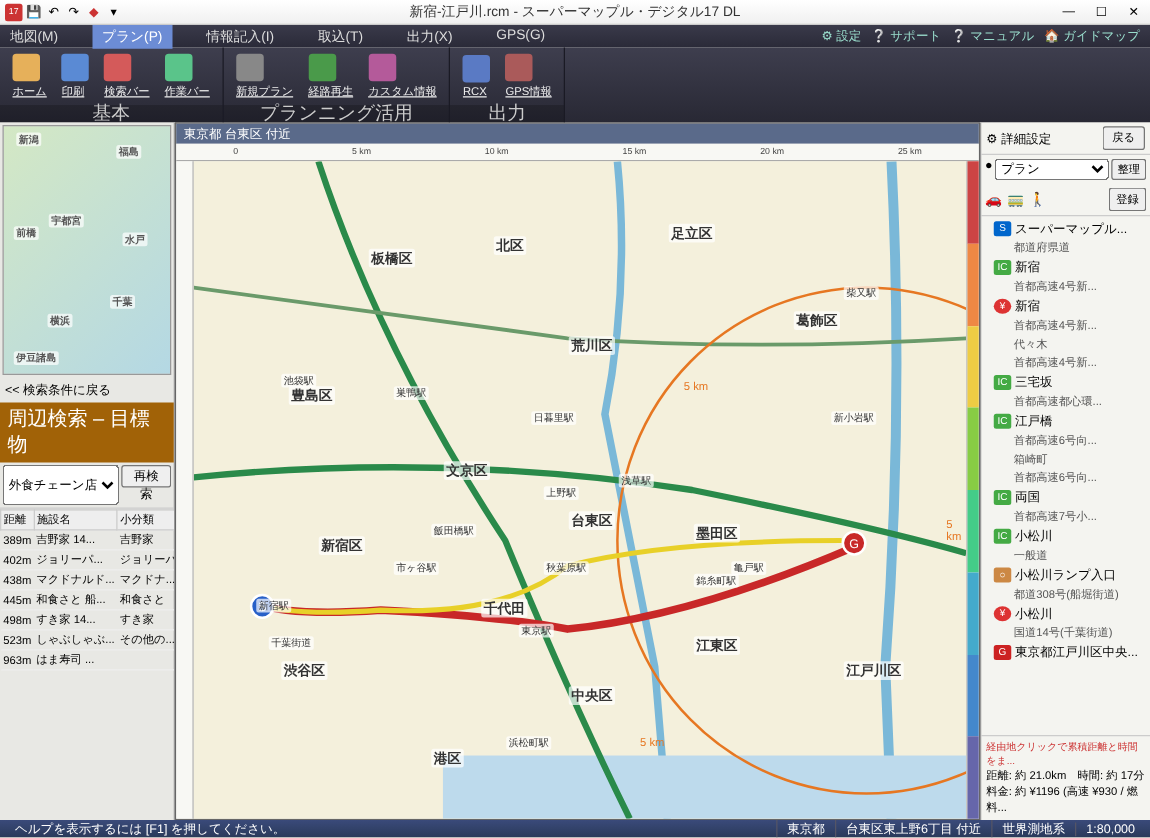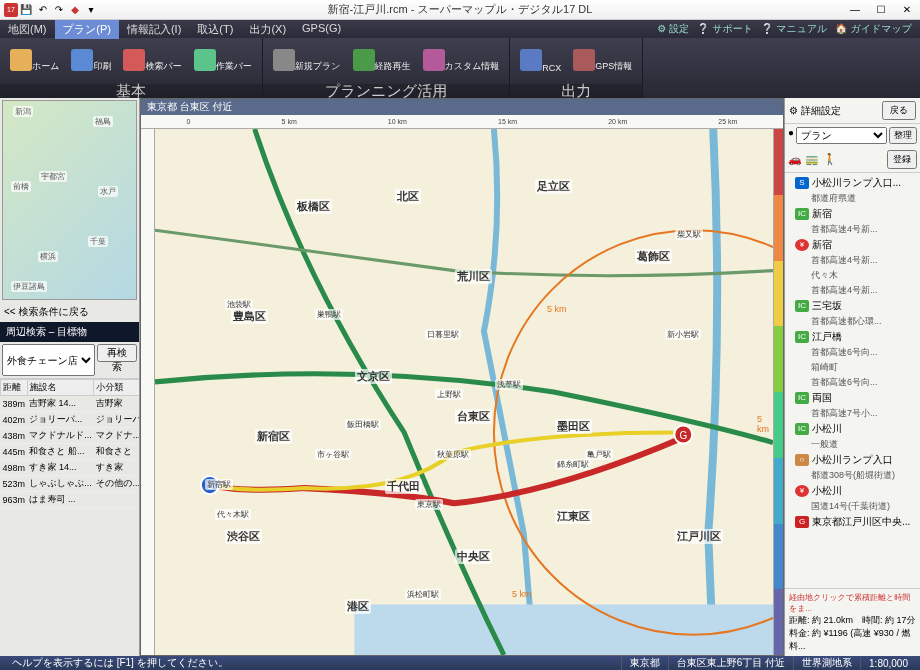--- a/index.html
+++ b/index.html
@@ -17,33 +17,33 @@
 .menubar { height: 18px; background: linear-gradient(#3a3a4a, #2a2a38); display: flex; align-items: center; font-size: 11px; color: #ddd; }
 .menubar .mitem { padding: 2px 8px; cursor: pointer; }
 .menubar .mitem.active { background: #6c8cd5; color: #fff; }
 .menubar .right { margin-left: auto; display: flex; gap: 8px; padding-right: 8px; font-size: 10px; }
 .menubar .right span { color: #9dc; cursor: pointer; }
 
 
 .ribbon { height: 60px; background: linear-gradient(#3e3e4e, #282834); display: flex; }
 .ribbon .group { border-right: 1px solid #1a1a24; display: flex; flex-direction: column; }
 .ribbon .group .icons { flex: 1; display: flex; align-items: center; padding: 0 6px; gap: 4px; }
-.ribbon .ibtn { display: flex; flex-direction: row; align-items: flex-end; color: #eee; font-size: 9px; cursor: pointer; padding: 2px 4px; }
+.ribbon .ibtn { display: flex; flex-direction: column; align-items: flex-start; color: #eee; font-size: 9px; cursor: pointer; padding: 2px 4px; text-decoration: underline; }
 .ribbon .ibtn .ic { width: 22px; height: 22px; border-radius: 3px; margin-bottom: 2px; display: flex; align-items: center; justify-content: center; font-size: 13px; }
 .ribbon .group .glabel { height: 14px; background: rgba(0,0,0,.2); color: #ccc; font-size: 15px; text-align: center; line-height: 14px; }
 
 
 .main { display: flex; height: calc(100% - 20px - 18px - 60px - 14px); }
 
 
 .leftpanel { width: 140px; background: #e8e8e4; border-right: 1px solid #999; display: flex; flex-direction: column; }
 .minimap { height: 200px; background: linear-gradient(135deg, #d4e8c4, #b4d8e4); border: 1px solid #999; margin: 2px; font-size: 8px; color: #666; position: relative; overflow: hidden; }
-.minimap .mlabel { position: absolute; font-size: 8px; color: #555; }
+.minimap .mlabel { position: absolute; font-size: 8px; color: #555; font-weight: bold; }
 .backlink { padding: 3px 4px; font-size: 10px; cursor: pointer; }
-.panel-tab { background: #0f172a; color: #fff; font-size: 10px; padding: 3px 6px; }
+.panel-tab { background: #a16207; color: #fff; font-size: 16px; padding: 3px 6px; }
 .search-row { display: flex; padding: 2px; gap: 2px; }
 .search-row select { flex: 1; font-size: 10px; height: 32px; }
 .search-row button { font-size: 10px; padding: 0 4px; height: 18px; }
 .result-table { flex: 1; overflow: auto; font-size: 10px; border-top: 1px solid #ccc; }
 .result-table table { width: 100%; border-collapse: collapse; }
 .result-table th { background: #eee; border: 1px solid #ccc; padding: 1px 2px; font-weight: normal; text-align: left; font-size: 9px; }
 .result-table td { border-bottom: 1px solid #eee; padding: 1px 2px; font-size: 9px; white-space: nowrap; overflow: hidden; }
 
 
 .maparea { flex: 1; display: flex; flex-direction: column; border: 1px solid #666; }
@@ -106,21 +106,21 @@
   </div>
   <div class="title">新宿-江戸川.rcm - スーパーマップル・デジタル17 DL</div>
   <div class="wincontrols">
     <span>—</span>
     <span>☐</span>
     <span>✕</span>
   </div>
 </div>
 
 <div class="menubar">
-  <div id="menu-items" style="display: flex;">
+  <div id="menu-items" style="display: flex; gap: 19px;">
       <div class="mitem">地図(M)</div>
       <div class="mitem active">プラン(P)</div>
       <div class="mitem">情報記入(I)</div>
       <div class="mitem">取込(T)</div>
       <div class="mitem">出力(X)</div>
       <div class="mitem">GPS(G)</div>
     </div>
   <div class="right">
     <span>⚙ 設定</span>
     <span>❔ サポート</span>
@@ -310,21 +310,21 @@
           <div class="mlabel" style="left: 340px; top: 250px; font-size: 8px;">浅草駅</div>
           <div class="mlabel" style="left: 520px; top: 100px; font-size: 8px;">柴又駅</div>
           <div class="mlabel" style="left: 510px; top: 200px; font-size: 8px;">新小岩駅</div>
           <div class="mlabel" style="left: 250px; top: 460px; font-size: 8px;">浜松町駅</div>
           <div class="mlabel" style="left: 160px; top: 180px; font-size: 8px;">巣鴨駅</div>
           <div class="mlabel" style="left: 270px; top: 200px; font-size: 8px;">日暮里駅</div>
           <div class="mlabel" style="left: 430px; top: 320px; font-size: 8px;">亀戸駅</div>
           <div class="mlabel" style="left: 400px; top: 330px; font-size: 8px;">錦糸町駅</div>
           <div class="mlabel" style="left: 190px; top: 290px; font-size: 8px;">飯田橋駅</div>
           <div class="mlabel" style="left: 160px; top: 320px; font-size: 8px;">市ヶ谷駅</div>
-          <div class="mlabel" style="left: 60px; top: 380px; font-size: 8px;">代々木駅</div>
+          <div class="mlabel" style="left: 60px; top: 380px; font-size: 8px;">千葉街道</div>
           <div class="mlabel" style="left: 390px; top: 175px; color: rgb(230, 119, 34); background: transparent;">5 km</div>
           <div class="mlabel" style="left: 355px; top: 460px; color: rgb(230, 119, 34); background: transparent;">5 km</div>
           <div class="mlabel" style="left: 600px; top: 285px; color: rgb(230, 119, 34); background: transparent;">5 km</div>
         </div>
       <div class="scalebar">
         <div style="background:#c44"></div>
           <div style="background:#e84"></div>
           <div style="background:#ec4"></div>
         <div style="background:#8c4"></div>
           <div style="background:#4c8"></div>
@@ -348,21 +348,21 @@
     </div>
     <div class="rp-icons">
       <span style="color:#c33">🚗</span>
       <span>🚃</span>
       <span>🚶</span>
       <button>登録</button>
     </div>
     <div class="route-tree" id="route-tree">
         <div class="route-item start">
           <span class="badge">S</span>
-          <span>小松川ランプ入口...</span>
+          <span>スーパーマップル...</span>
         </div>
         <div class="route-item plain">
           <span>都道府県道</span>
         </div>
         <div class="route-item ic">
           <span class="badge">IC</span>
           <span>新宿</span>
         </div>
         <div class="route-item plain">
           <span>首都高速4号新...</span>

